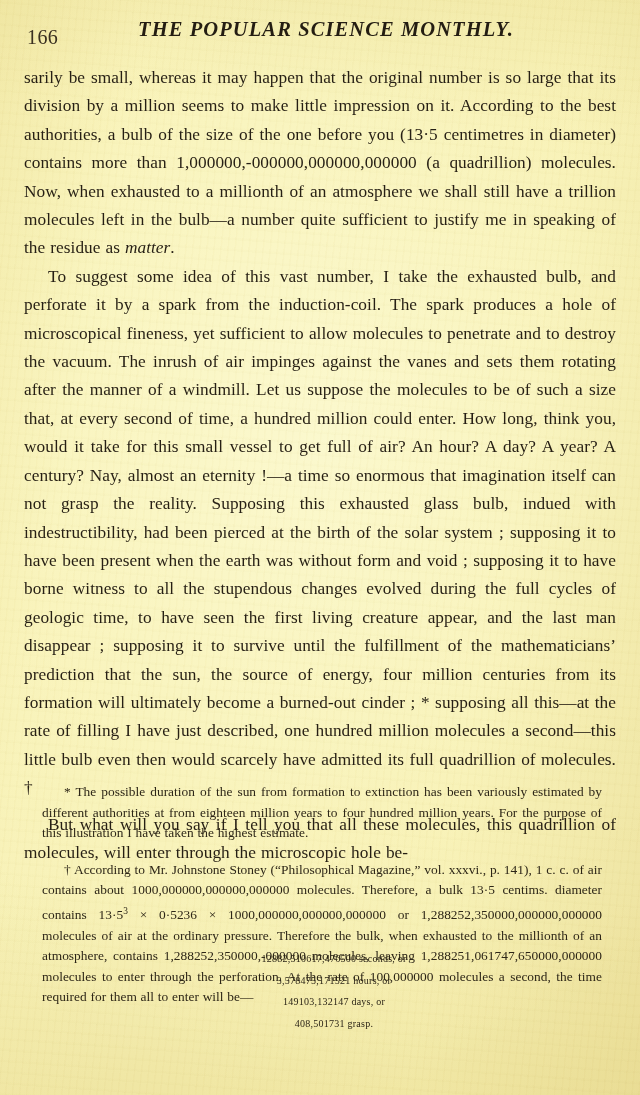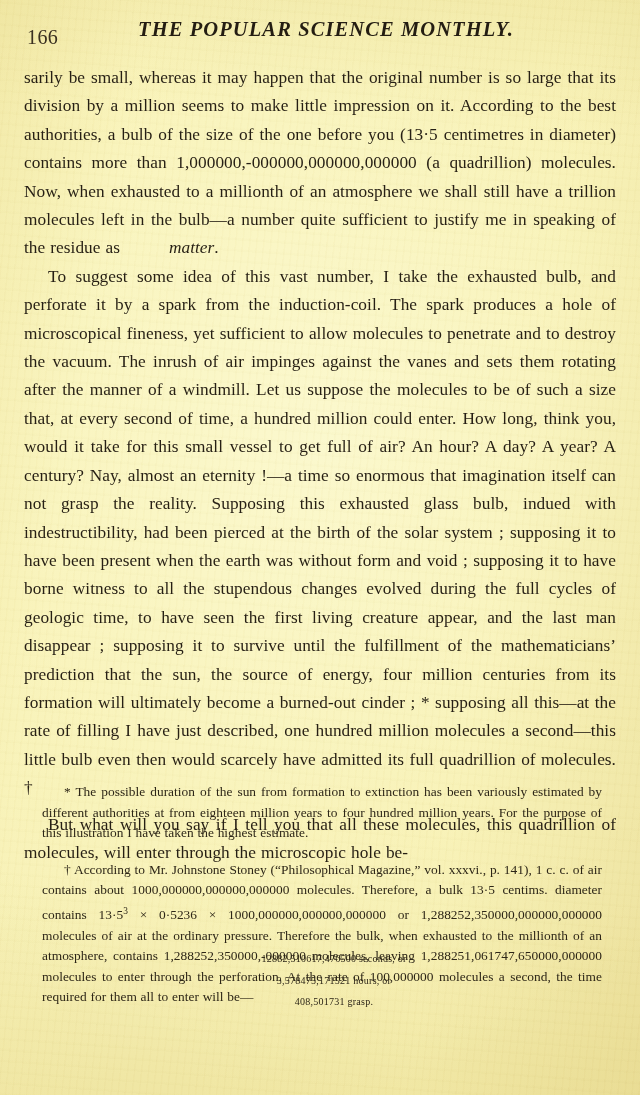--- a/index.html
+++ b/index.html
@@ -110,21 +110,21 @@
     word-spacing: .6px;
     color: #261f14;
   }
   p.para + p.para {
     text-indent: 24px;
   }
   p.para.last {
     text-indent: 24px;
     margin-top: 8px;
   }
-  em { font-style: italic; margin-left: 44px; }
+  em { font-style: italic; }
 
   
   .footnotes {
     position: absolute;
     left: 26px;
     top: 766px;
     width: 592px;
   }
   p.fn {
     margin: 16px;
@@ -177,16 +177,17 @@
   </div>
 
   <div class="footnotes">
     <p class="fn">* The possible duration of the sun from formation to extinction has been variously estimated by different authorities at from eighteen million years to four hundred million years.  For the purpose of this illustration I have taken the highest estimate.</p>
     <p class="fn" id="fn2"><span>† According to Mr. Johnstone Stoney (“Philosophical Magazine,” vol. xxxvi., p. 141), 1 c. c. of air contains about 1000,000000,000000,000000 molecules.  Therefore, a bulk 13·5 centims. diameter contains 13·5</span><span class="sup3">3</span><span> × 0·5236 × 1000,000000,000000,000000 or 1,288252,350000,000000,000000 molecules of air at the ordinary pressure.  Therefore the bulk, when exhausted to the millionth of an atmosphere, contains 1,288252,350000,-000000 molecules, leaving 1,288251,061747,650000,000000 molecules to enter through the perforation.  At the rate of 100,000000 molecules a second, the time required for them all to enter will be—</span></p>
   </div>
 
   <div class="numbers" id="numlist">
       <div class="nline">12882,510617,476500 seconds, or</div>
       <div class="nline">3,578475,171521 hours, or</div>
+      <div class="nline">149103,132147 days, or</div>
       <div class="nline">408,501731 grasp.</div>
     </div>
 
 </div>
 
 </body></html>

